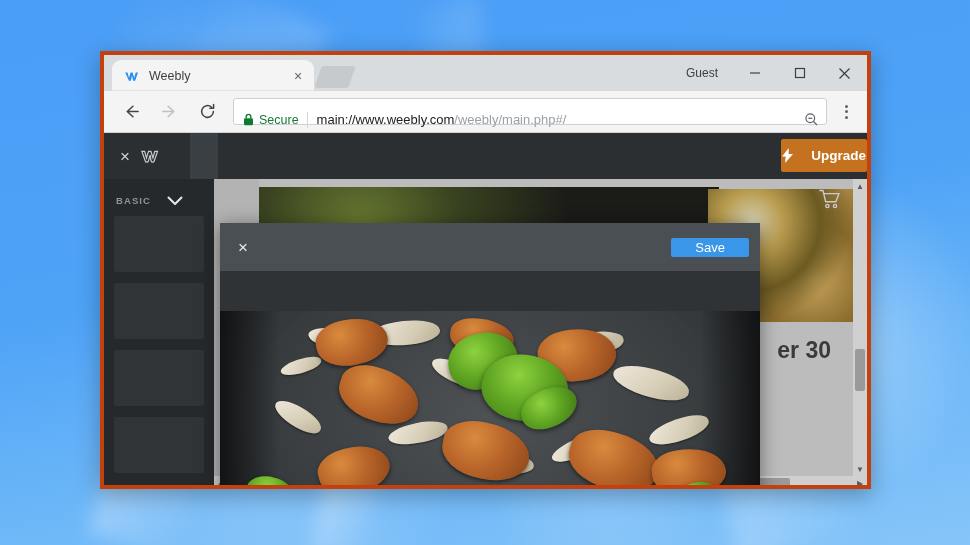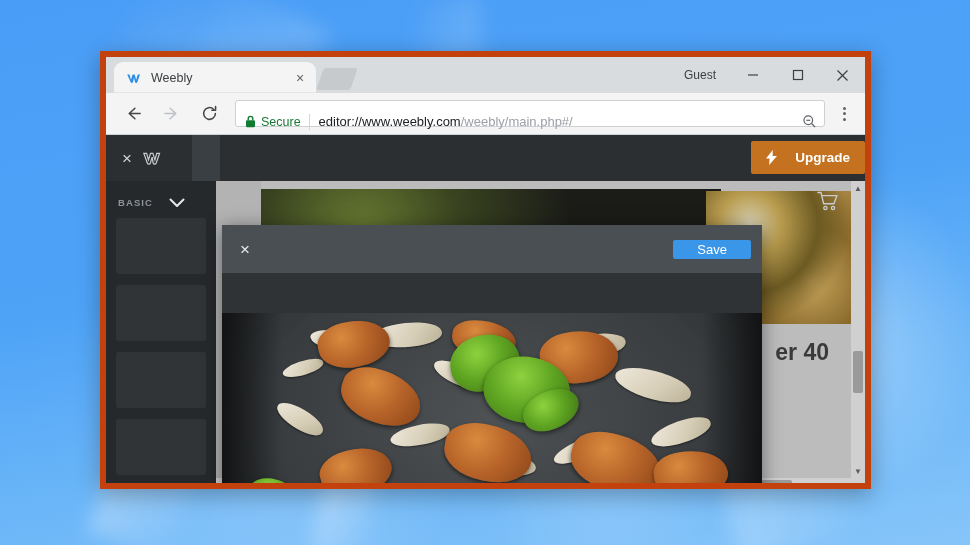--- a/index.html
+++ b/index.html
@@ -28,21 +28,21 @@
   .streak-c { left: 700px; top: 250px; width: 130px; height: 300px; transform: rotate(-14deg); opacity: .7; }
   .streak-d { left: 180px; top: 0px;  width: 120px; height: 190px; transform: rotate(24deg); opacity: .55; }
   .streak-e { left: 420px; top: 0px;  width: 70px;  height: 150px; transform: rotate(-8deg); opacity: .45; }
 
   
   #browser-window {
     position: absolute;
     left: 100px; top: 51px;
     width: 771px; height: 438px;
     background: #14532d;
-    border: 6px solid #c2410c;
+    border: 4px solid #c2410c;
     box-shadow: 0 6px 22px rgba(0,0,0,0.30);
     overflow: hidden;
   }
   .titlebar {
     height: 36px;
     background: #d9dcde;
     position: relative;
     display: flex;
     align-items: flex-end;
   }
@@ -138,21 +138,21 @@
   .wb-close { color: #cfd3d6; font-size: 17px; margin-right: 10px; line-height: 1; }
   .wb-logo { width: 24px; height: 20px; }
   .wb-tabs { display: flex; margin-left: 26px; gap: 2px; }
   .wb-tab {
     padding: 0 14px; height: 46px; line-height: 46px;
     font-size: 12px; color: #cfd3d6;
     background: #3a3f43;
   }
   .upgrade-btn {
     position: absolute; right: 0; top: 6px;
-    height: 33px; padding: 0 15px;
+    height: 33px; padding: 0 1px;
     background: #c4721f;
     color: #fff; font-size: 13.5px; font-weight: bold;
     display: flex; align-items: center; gap: 18px;
     border-radius: 2px;
     justify-content: center;
   }
   .editor-body { display: flex; height: 311px; }
   .wb-sidebar {
     width: 110px; background: #26292c;
     padding: 10px 0 0 0; flex: none;
@@ -328,21 +328,21 @@
 
     <div class="omnibox">
       <span class="lock-icon">
         <svg width="11" height="13" viewBox="0 0 11 13">
             <rect x="1" y="5.2" width="9" height="7" rx="1.1" fill="#0f7b31"></rect>
             <path d="M3.2 5.2V3.7a2.3 2.3 0 0 1 4.6 0v1.5" fill="none" stroke="#0f7b31" stroke-width="1.4"></path>
           </svg>
       </span>
       <span class="secure-text">Secure</span>
       <span class="omni-sep"></span>
-      <span class="url"><b>editor://www.weebly.com</b><span>/weebly/main.php#/</span></span>
+      <span class="url"><b>main://www.weebly.com</b><span>/weebly/main.php#/</span></span>
       <span class="omni-zoom">
         <svg width="15" height="15" viewBox="0 0 16 16">
             <circle cx="6.7" cy="6.7" r="4.6" fill="none" stroke="#5f6368" stroke-width="1.3"></circle>
             <line x1="4.6" y1="6.7" x2="8.8" y2="6.7" stroke="#5f6368" stroke-width="1.3"></line>
             <line x1="10.2" y1="10.2" x2="14" y2="14" stroke="#5f6368" stroke-width="1.4"></line>
           </svg>
       </span>
     </div>
 
     <span class="menu-btn">
@@ -382,21 +382,21 @@
         <div class="wb-elem"></div>
         <div class="wb-elem"></div>
         <div class="wb-elem"></div>
       </div>
 
       <div class="wb-canvas">
         <div class="canvas-page">
           <div class="hero-img"></div>
           <div class="hero-title">Su</div>
           <div class="side-img"></div>
-          <div class="side-title">er 40</div>
+          <div class="side-title">er 30</div>
         </div>
         <div class="wb-cart">
           <svg width="22" height="20" viewBox="0 0 22 20">
               <path d="M1 1.5h3l2.6 11.2h10.3L20 4.6H5.4" fill="none" stroke="#c8cccf" stroke-width="1.4" stroke-linecap="round" stroke-linejoin="round"></path>
               <circle cx="8.4" cy="17" r="1.6" fill="none" stroke="#c8cccf" stroke-width="1.4"></circle>
               <circle cx="16" cy="17" r="1.6" fill="none" stroke="#c8cccf" stroke-width="1.4"></circle>
             </svg>
         </div>
         <div class="vscroll">
           <div class="vscroll-arrow">▲</div>

